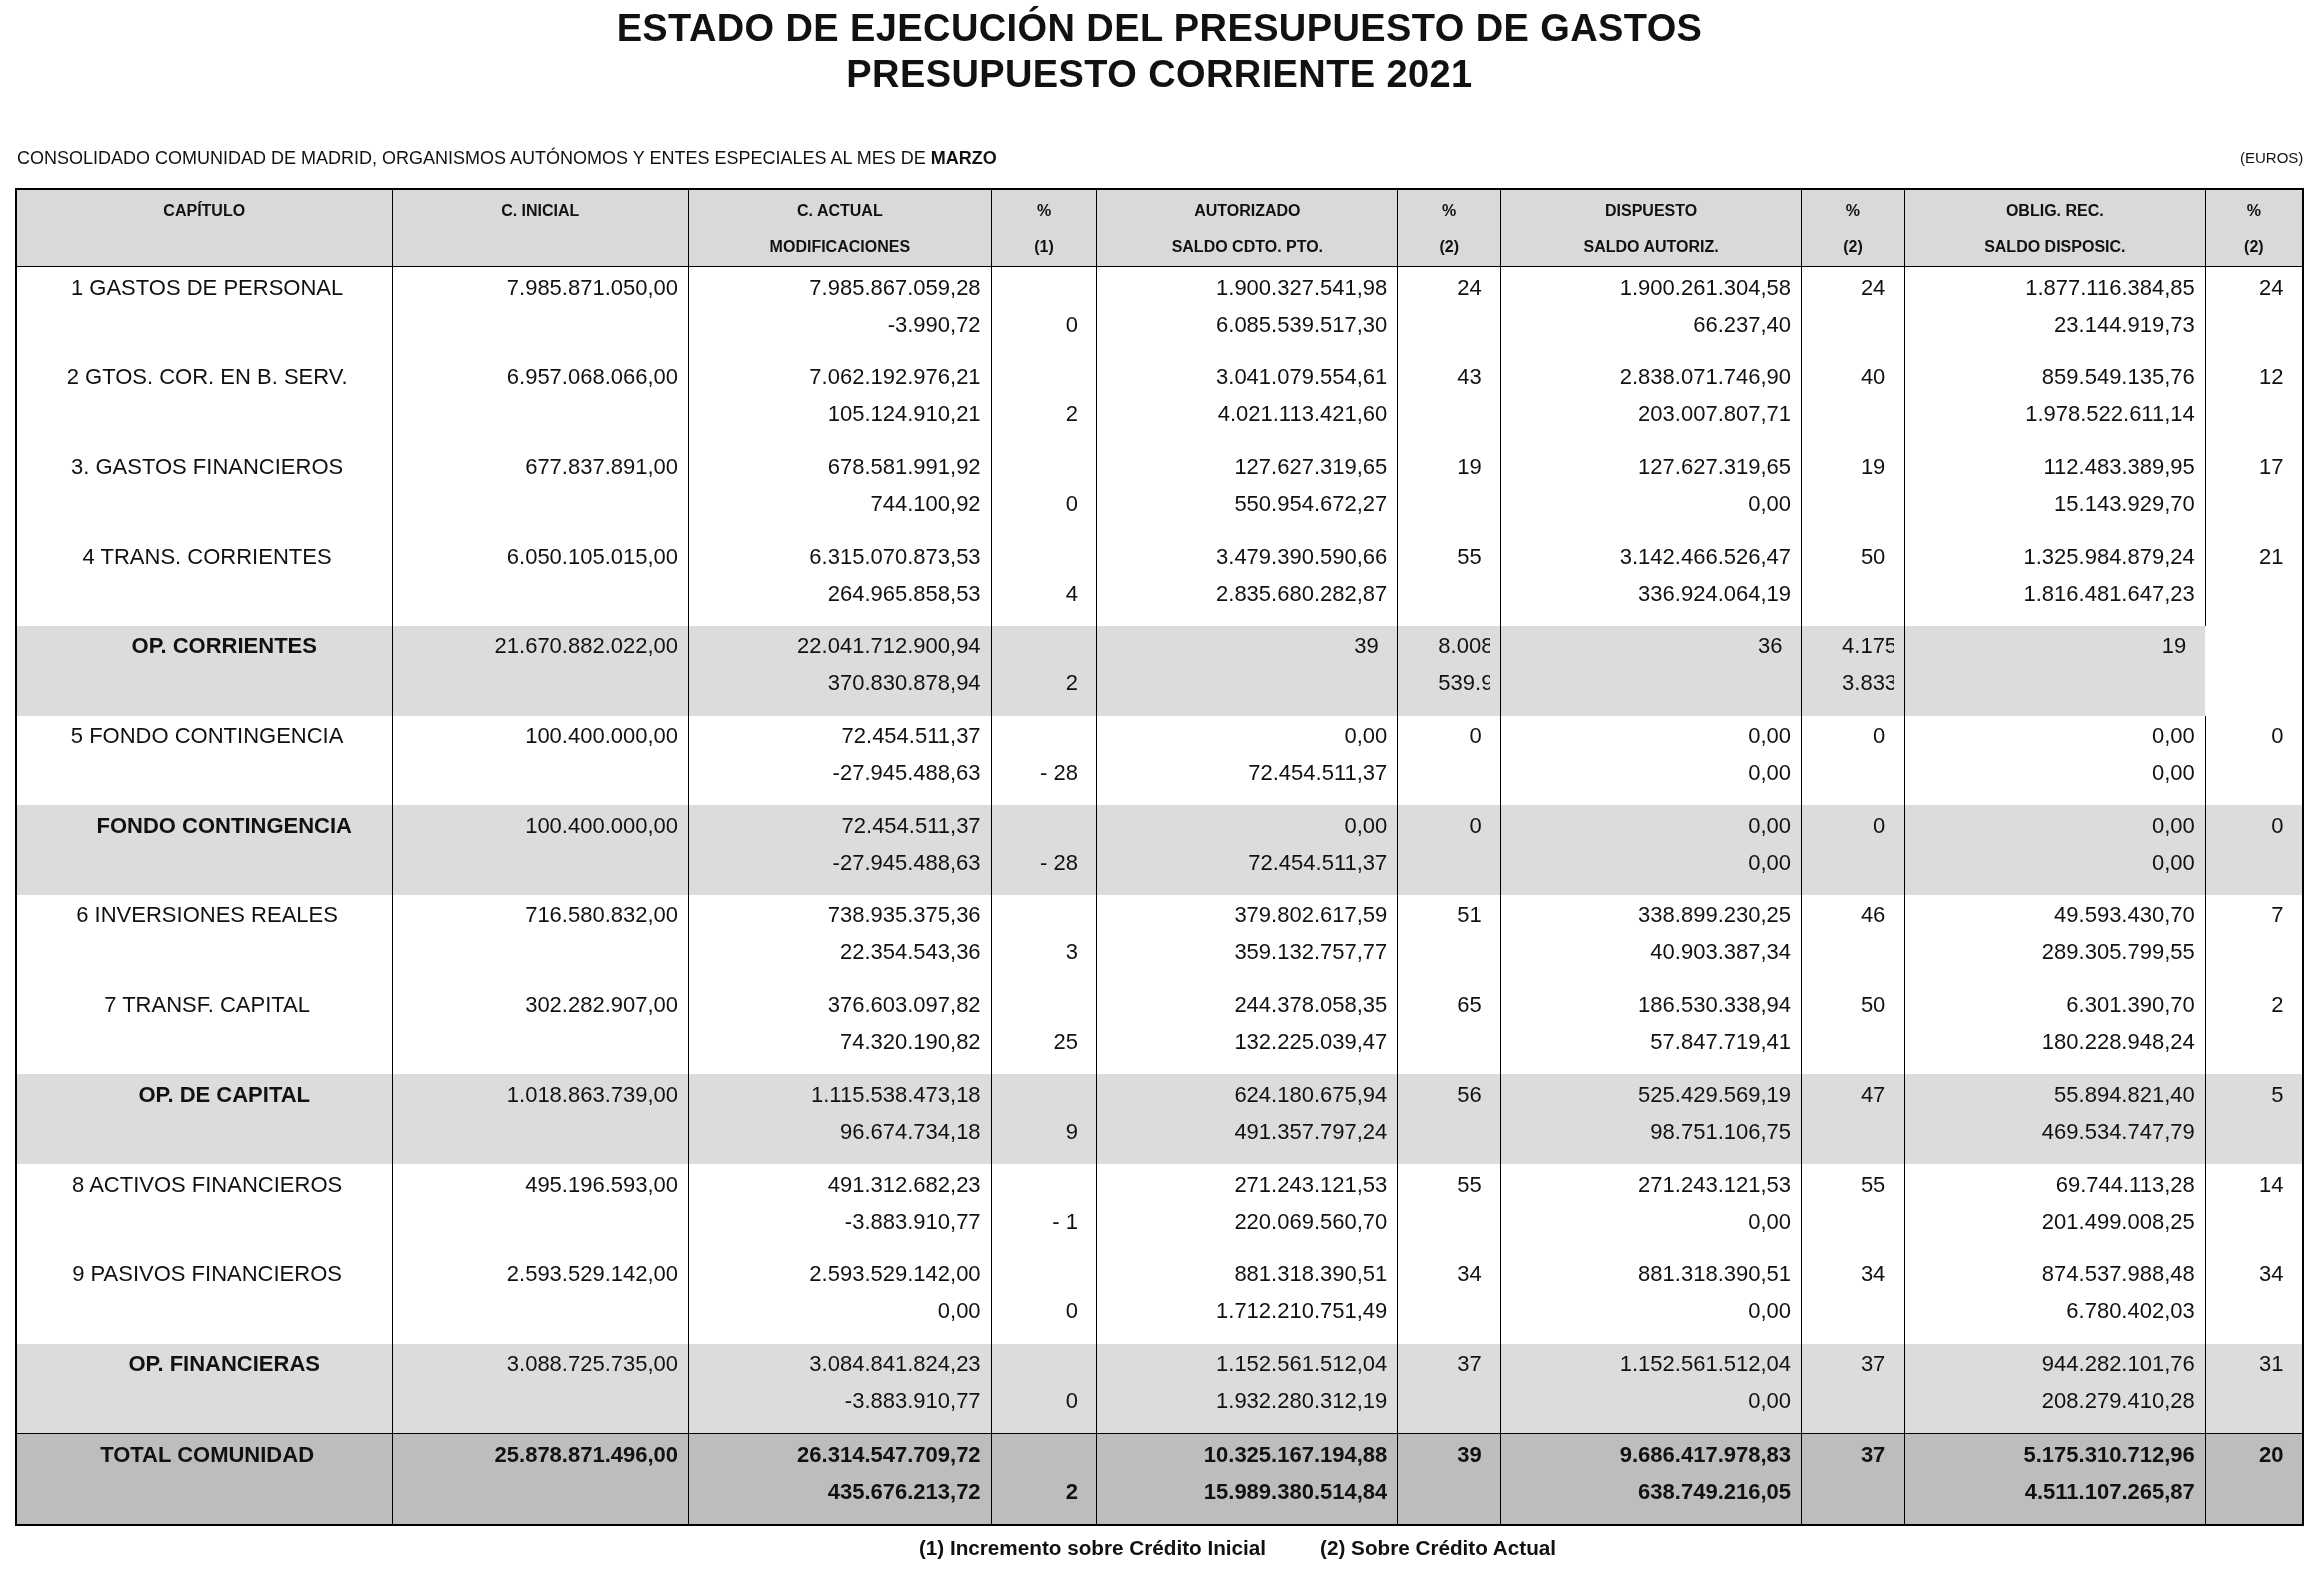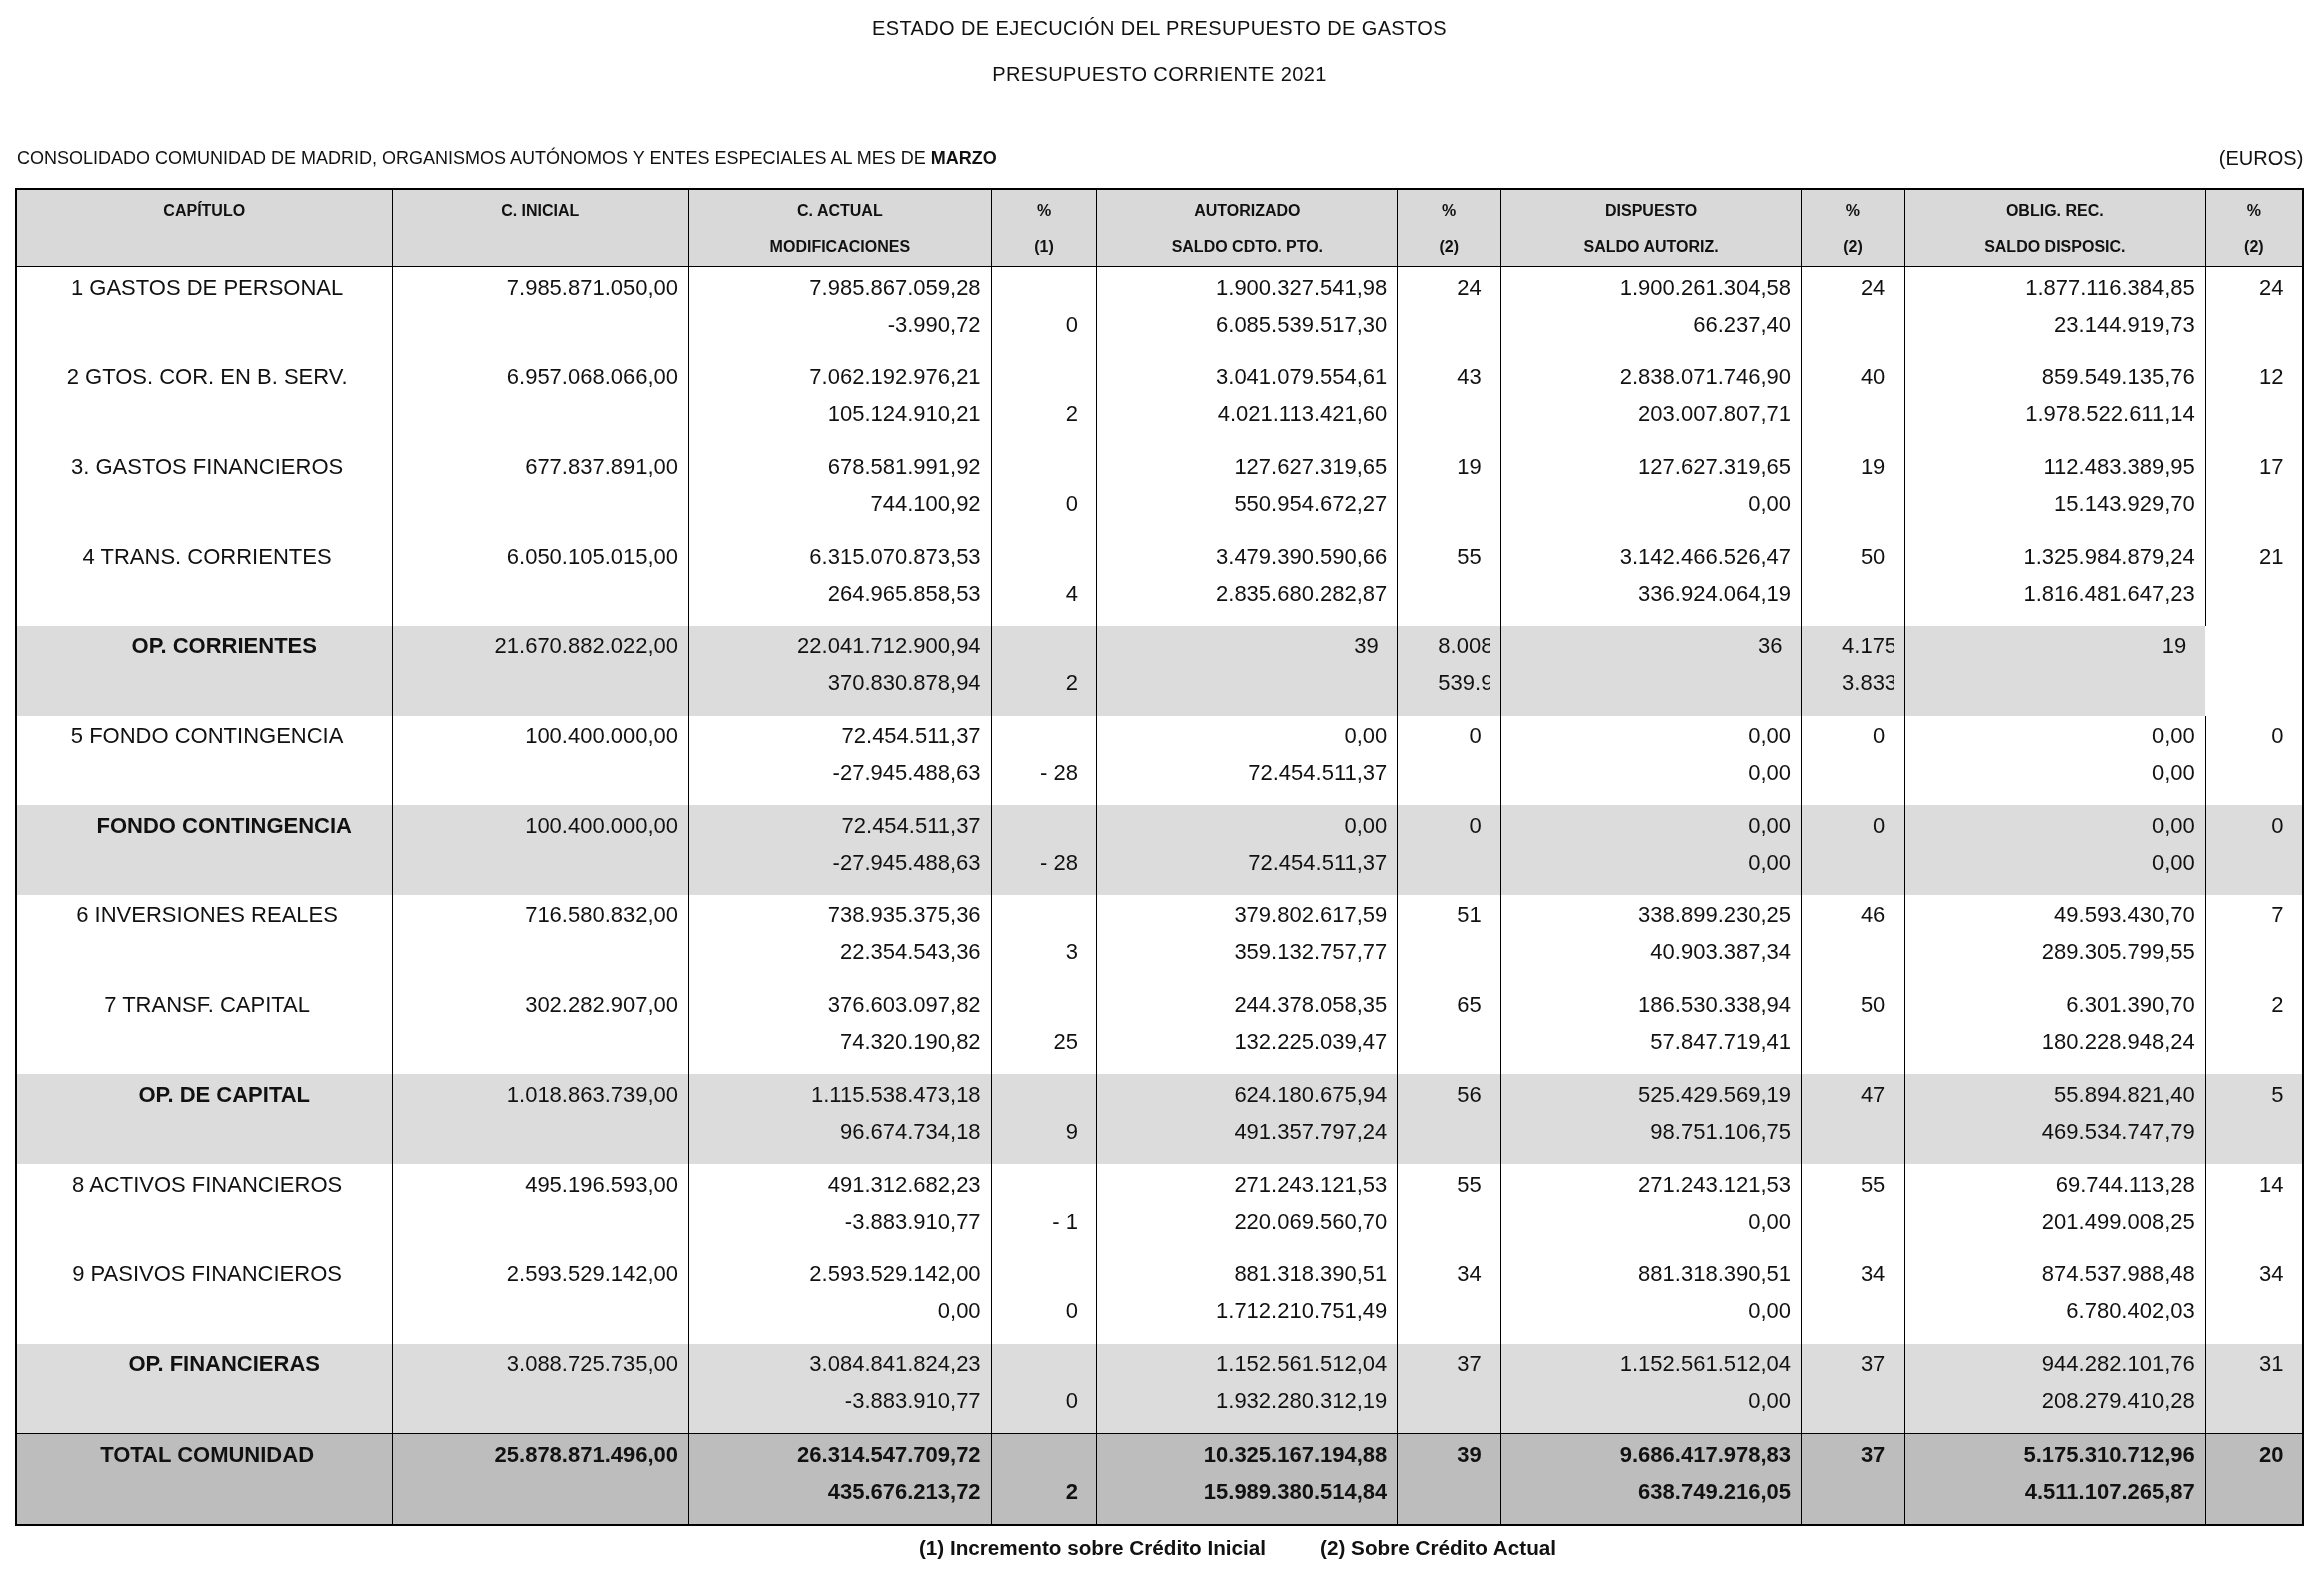--- a/index.html
+++ b/index.html
@@ -10,26 +10,26 @@
     --ink:#111111;
   }
   *{box-sizing:border-box;}
   html,body{margin:0;padding:0;}
   body{
     width:2319px;height:1577px;background:#ffffff;color:var(--ink);
     font-family:"Liberation Sans","DejaVu Sans",sans-serif;
     overflow:hidden;
   }
   .titles{text-align:center;padding-top:11.4px;}
-  .title-line{font-size:20px;font-weight:normal;line-height:34px;letter-spacing:0.4px;}
+  .title-line{font-size:38px;font-weight:bold;line-height:34px;letter-spacing:0.4px;}
   .title-line.second{margin-top:11.4px;}
   .scope-row{display:flex;justify-content:space-between;align-items:flex-end;margin:53px 15.7px 0 17px;}
   .scope{font-size:18px;line-height:28.5px;}
   .scope .b{font-weight:bold;}
-  .euros{font-size:20px;line-height:28.5px;}
+  .euros{font-size:15px;line-height:28.5px;}
   .table{margin:15.7px 15px 0 15px;border:2.1px solid var(--border);}
   .grid-row{
     display:grid;
     grid-template-columns:16.39% 12.98% 13.24% 4.63% 13.17% 4.5% 13.17% 4.5% 13.17% 4.25%;
   }
   .cell{padding-top:1.4px;}
   .cell:not(:first-child){border-left:1.4px solid var(--border);}
   .l1,.l2{height:37px;line-height:37px;font-size:22px;white-space:nowrap;overflow:hidden;}
   .thead{border-bottom:1.4px solid var(--border);}
   .thead .cell{background:var(--header-bg);text-align:center;padding:2.9px 0 1.4px 0;}

